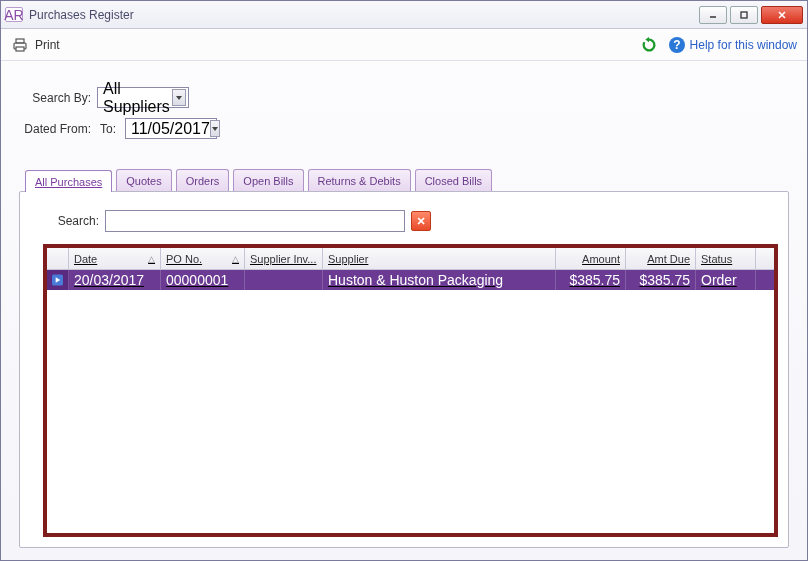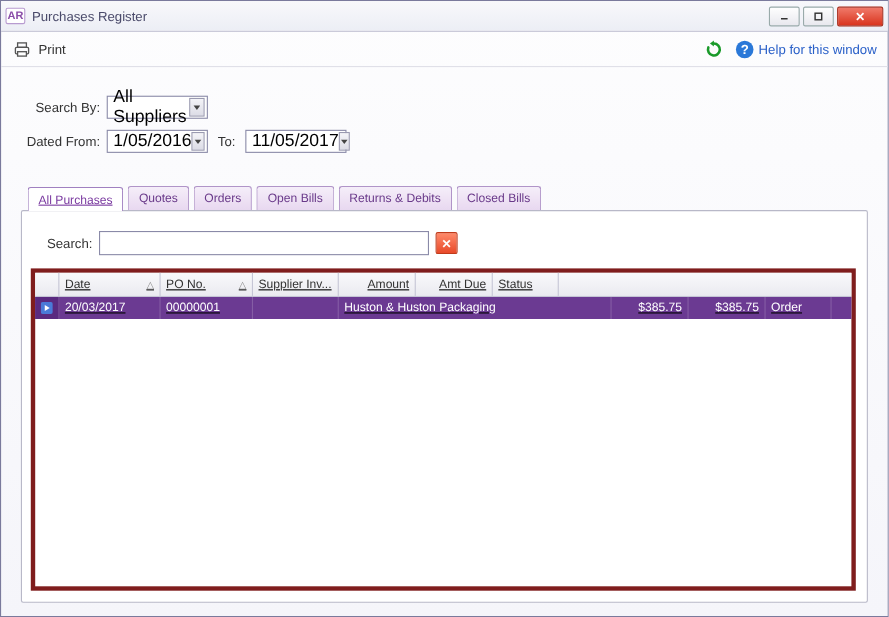--- a/index.html
+++ b/index.html
@@ -1,21 +1,21 @@
 <!DOCTYPE html>
 <html><head>
 <meta charset="utf-8">
 <style>
   * { box-sizing: border-box; margin: 0; padding: 0; }
   body { font-family: "Segoe UI", Tahoma, sans-serif; font-size: 12px; background: #fff; }
   
   .window { width: 808px; height: 561px; border: 1px solid #7a7a9c; background: linear-gradient(#fdfdfe, #f5f5fa); display: flex; flex-direction: column; }
   
   .titlebar { height: 28px; background: linear-gradient(#f8f8fb, #eceef5); border-bottom: 1px solid #c5c5d5; display: flex; align-items: center; padding: 0 4px; }
-  .titlebar .app-badge { width: 18px; height: 15px; background: #fff; border: 1px solid #b89bd0; border-radius: 2px; font-size: 10px; font-weight: bold; color: #8a4da8; display: flex; align-items: center; justify-content: center; margin-right: 6px; }
+  .titlebar .app-badge { width: 18px; height: 15px; background: #fff; border: 1px solid #b89bd0; border-radius: 2px; font-size: 14px; font-weight: normal; color: #8a4da8; display: flex; align-items: center; justify-content: center; margin-right: 6px; }
   .titlebar .title { color: #4a4a6a; font-size: 12px; }
   .titlebar .spacer { flex: 1; }
   .titlebar .wbtn { width: 28px; height: 18px; margin-left: 3px; border: 1px solid #9aa; border-radius: 2px; background: linear-gradient(#fefefe,#e8e8ee); display: flex; align-items: center; justify-content: center; cursor: pointer; }
   .titlebar .wbtn.close { background: linear-gradient(#f07a6a,#d9341e); border-color: #a82a18; color: #fff; width: 42px; }
   .titlebar .wbtn svg { width: 10px; height: 10px; }
   
   .toolbar { height: 32px; display: flex; align-items: center; padding: 0 10px; border-bottom: 1px solid #e0e0e8; }
   .toolbar .tool-print { display: flex; align-items: center; gap: 6px; cursor: pointer; color: #333; }
   .toolbar .spacer { flex: 1; }
   .toolbar .tool-btn { display: flex; align-items: center; gap: 4px; cursor: pointer; margin-left: 10px; }
@@ -29,32 +29,32 @@
   .filter-row label.col1 { width: 72px; }
   .combo, .datebox { height: 21px; border: 1px solid #8a8aa8; background: #fff; display: flex; align-items: center; padding: 0 2px 0 5px; font-size: 16px; cursor: pointer; }
   .combo { width: 92px; }
   .datebox { width: 92px; }
   .combo .cb-btn, .datebox .cb-btn { width: 17px; height: 17px; margin-left: auto; background: linear-gradient(#f4f4f8,#dcdce6); border: 1px solid #9a9ab0; display: flex; align-items: center; justify-content: center; }
   
   .tabs { display: flex; gap: 4px; margin-top: 20px; padding-left: 6px; }
   .tab { height: 22px; padding: 0 9px; border: 1px solid #b094c8; border-bottom: none; border-radius: 3px 3px 0 0; background: linear-gradient(#f5eef9,#e8d8f0); color: #6a3a8a; font-size: 11px; display: flex; align-items: center; cursor: pointer; }
   .tab.active { background: #fff; color: #7a3aa0; text-decoration: underline; position: relative; top: 1px; border-color: #a080c0; }
   
-  .panel { flex: 1; border: 1px solid #b8b8c8; background: #fff; border-radius: 2px; display: flex; flex-direction: column; padding: 18px 10px 10px 8px; }
+  .panel { flex: 1; border: 1px solid #b8b8c8; background: #fff; border-radius: 2px; display: flex; flex-direction: column; padding: 18px 10px 10px 23px; }
   
   .search-row { display: flex; align-items: center; gap: 6px; margin: 0 6px 12px 6px; }
   .search-row label { color: #333; }
   .search-input { flex: 0 0 300px; height: 22px; border: 1px solid #8a8aa8; padding: 0 5px; font-size: 12px; }
   .search-clear { width: 20px; height: 20px; background: linear-gradient(#ff8a6a,#e84a2a); border: 1px solid #c03a1a; border-radius: 2px; color: #fff; display: flex; align-items: center; justify-content: center; cursor: pointer; font-size: 11px; font-weight: bold; }
   
   .grid { border: 4px solid #7f1d1d; flex: 1; background: #fff; text-decoration: underline; }
   .grid-head { display: flex; height: 22px; background: linear-gradient(#f9f9fb,#eaeaf0); border-bottom: 1px solid #c5c5d5; }
   .gh { border-right: 1px solid #c5c5d5; padding: 0 5px; display: flex; align-items: center; color: #333; font-size: 11px; position: relative; cursor: pointer; }
   .gh .sort { margin-left: auto; font-size: 9px; color: #888; }
-  .grid-row { display: flex; height: 20px; background: #6b3a92; color: #fff; font-size: 11px; }
+  .grid-row { display: flex; height: 20px; background: #6b3a92; color: #fff; font-size: 14px; }
   .gc { border-right: 1px solid rgba(255,255,255,0.18); padding: 0 5px; display: flex; align-items: center; }
   .gc.num { justify-content: flex-end; }
   .gc.arrow { background: #5a2a80; justify-content: center; }
   
   .col-arrow { width: 22px; }
   .col-date { width: 92px; }
   .col-po { width: 84px; }
   .col-sinv { width: 78px; }
   .col-supp { flex: 1; }
   .col-amt { width: 70px; }
@@ -132,28 +132,20 @@
         <span class="cb-btn">
           <svg width="8" height="8" viewBox="0 0 8 8">
               <polygon points="1,2 7,2 4,6" fill="#444"></polygon>
             </svg>
         </span>
       </div>
     </div>
 
     <div class="filter-row">
       <label class="col1">Dated From:</label>
-      <div class="datebox">
-        <span>1/05/2016</span>
-        <span class="cb-btn">
-          <svg width="8" height="8" viewBox="0 0 8 8">
-              <polygon points="1,2 7,2 4,6" fill="#444"></polygon>
-            </svg>
-        </span>
-      </div>
       <label style="width:22px;text-align:center">To:</label>
       <div class="datebox">
         <span>11/05/2017</span>
         <span class="cb-btn">
           <svg width="8" height="8" viewBox="0 0 8 8">
               <polygon points="1,2 7,2 4,6" fill="#444"></polygon>
             </svg>
         </span>
       </div>
     </div>
@@ -182,20 +174,21 @@
           <div class="gh col-arrow"></div>
           <div class="gh col-date">
               <span>Date</span>
               <span class="sort">△</span>
             </div>
           <div class="gh col-po">
               <span>PO No.</span>
               <span class="sort">△</span>
             </div>
           <div class="gh col-sinv">Supplier Inv...</div>
+          <div class="gh col-supp">Supplier</div>
           <div class="gh col-amt" style="justify-content:flex-end">Amount</div>
           <div class="gh col-due" style="justify-content:flex-end">Amt Due</div>
           <div class="gh col-stat">Status</div>
           <div class="gh col-end" style="border-right:none"></div>
         </div>
         <div class="grid-row">
           <div class="gc col-arrow arrow">
             <svg width="12" height="12" viewBox="0 0 12 12">
                 <rect x="0" y="0" width="12" height="12" rx="2" fill="#4a7ad8"></rect>
                 <polygon points="4,3 9,6 4,9" fill="#fff"></polygon>

